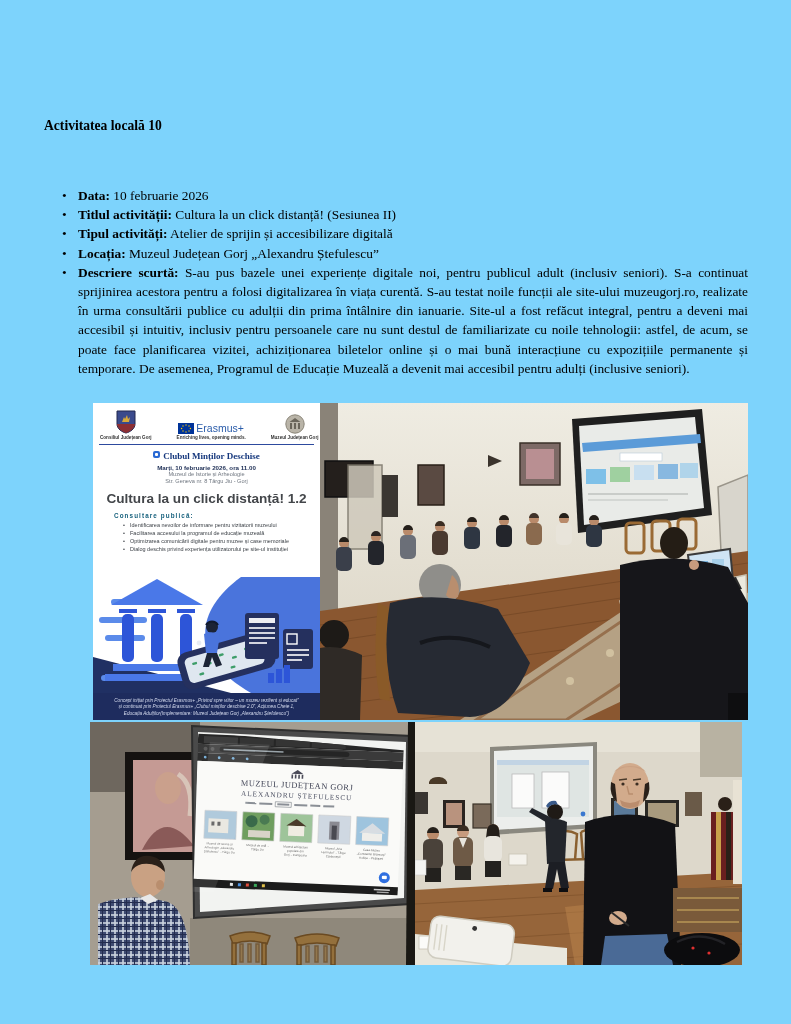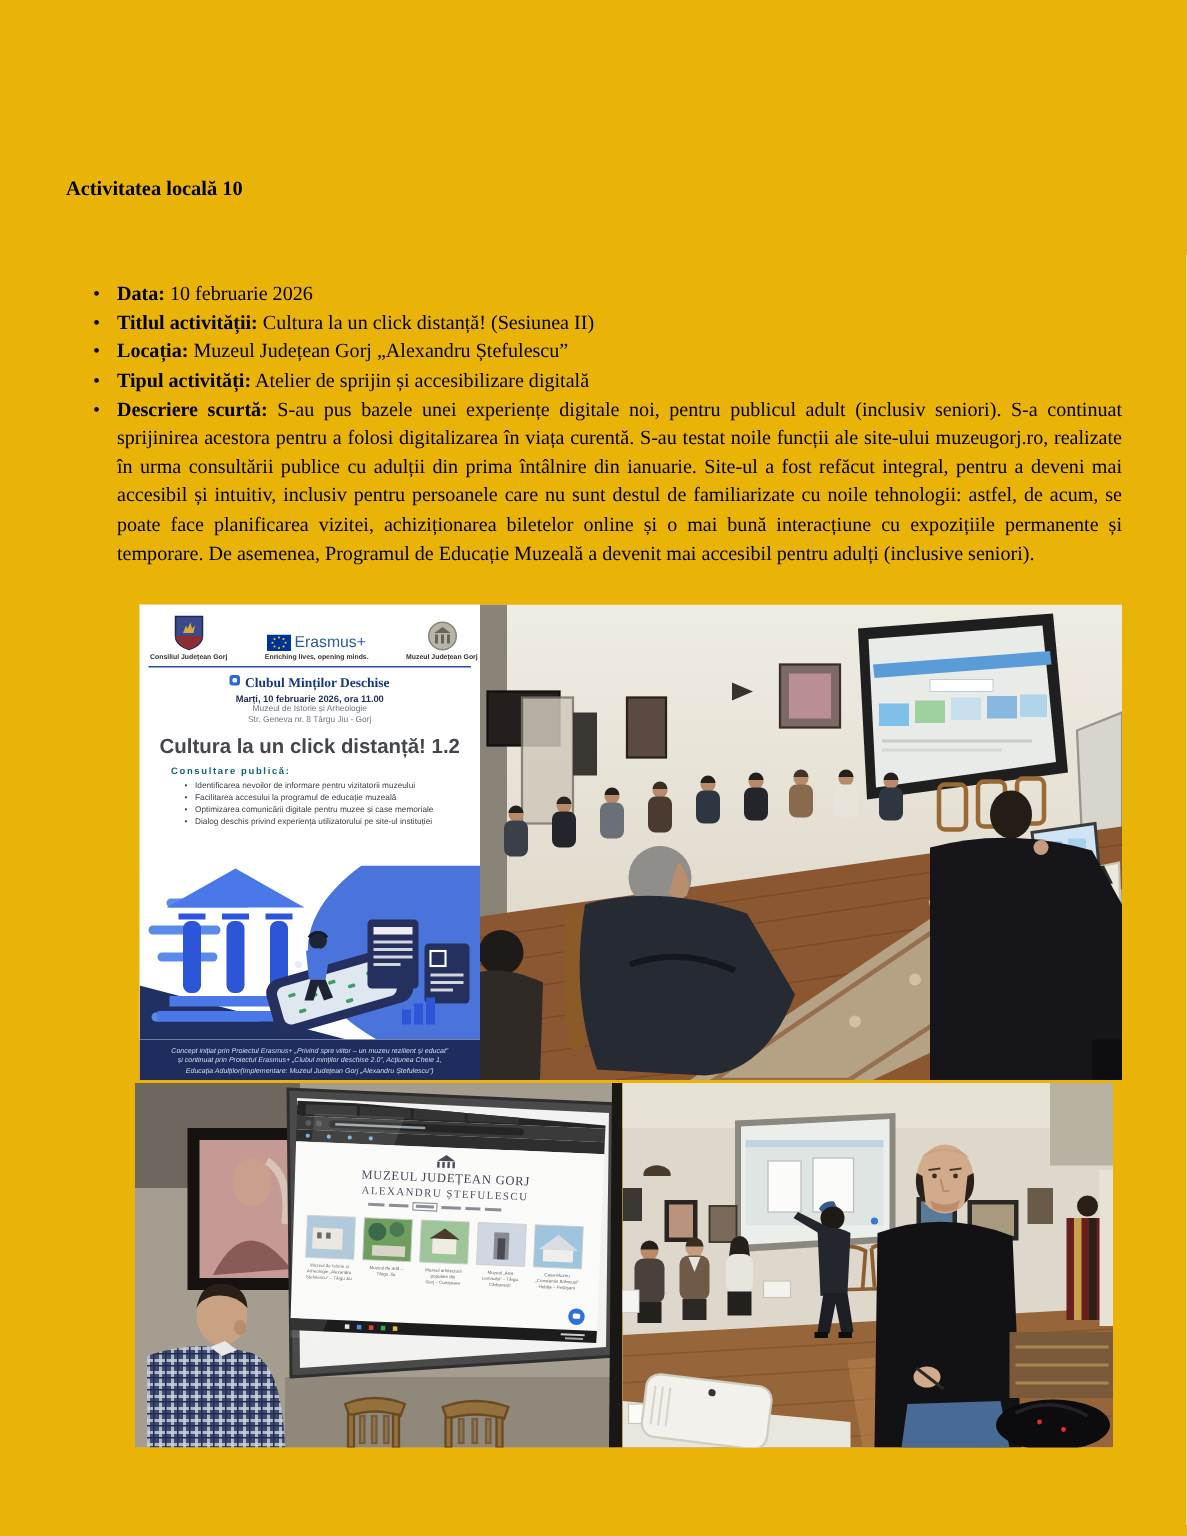--- a/index.html
+++ b/index.html
@@ -1,16 +1,16 @@
 <!DOCTYPE html>
 <html><head>
 <meta charset="utf-8">
 <style>
   html,body{margin:0;padding:0;background:#fff;}
-  .page{position:relative;width:791px;height:1024px;background:#eab308;overflow:hidden;
+  .page{position:relative;width:791px;height:1024px;background:#7dd3fc;overflow:hidden;
         font-family:"Liberation Serif",serif;color:#000;}
   .doc-title{position:absolute;left:44px;top:118px;margin:0;font-size:13.6px;font-weight:bold;}
   ul.details{position:absolute;left:78px;top:186px;width:670px;margin:0;padding:0;list-style:none;}
   ul.details li{position:relative;font-size:13.4px;line-height:19.2px;text-align:justify;}
   ul.details li::before{content:"\2022";position:absolute;left:-16px;top:0;}
   ul.details b{font-weight:bold;}
 
   .figure1{position:absolute;left:93px;top:403px;width:655px;height:317px;display:flex;}
   .figure2{position:absolute;left:90px;top:722px;width:652px;height:243px;display:flex;}
 
@@ -46,22 +46,22 @@
 </head>
 <body>
 
 <div class="page">
 
   <h1 class="doc-title">Activitatea locală 10</h1>
 
   <ul class="details">
     <li><b>Data:</b><span> 10 februarie 2026</span></li>
     <li><b>Titlul activității:</b><span> Cultura la un click distanță! (Sesiunea II)</span></li>
+    <li><b>Tipul activități:</b><span> Atelier de sprijin și accesibilizare digitală</span></li>
     <li><b>Locația:</b><span> Muzeul Județean Gorj „Alexandru Ștefulescu”</span></li>
-    <li><b>Tipul activități:</b><span> Atelier de sprijin și accesibilizare digitală</span></li>
     <li><b>Descriere scurtă:</b><span> S-au pus bazele unei experiențe digitale noi, pentru publicul adult (inclusiv seniori). S-a continuat sprijinirea acestora pentru a folosi digitalizarea în viața curentă. S-au testat noile funcții ale site-ului muzeugorj.ro, realizate în urma consultării publice cu adulții din prima întâlnire din ianuarie. Site-ul a fost refăcut integral, pentru a deveni mai accesibil și intuitiv, inclusiv pentru persoanele care nu sunt destul de familiarizate cu noile tehnologii: astfel, de acum, se poate face planificarea vizitei, achiziționarea biletelor online și o mai bună interacțiune cu expozițiile permanente și temporare. De asemenea, Programul de Educație Muzeală a devenit mai accesibil pentru adulți (inclusive seniori).</span></li>
   </ul>
 
   <div class="figure1">
 
     <div class="flyer">
       <div class="flyer-logos">
         <div class="logo-col">
           <svg width="20" height="24" viewBox="0 0 20 24">
             <path d="M1,1 H19 V14 C19,19 14,22 10,23 C6,22 1,19 1,14 Z" fill="#3a4a8c" stroke="#22294e" stroke-width="1"></path>

